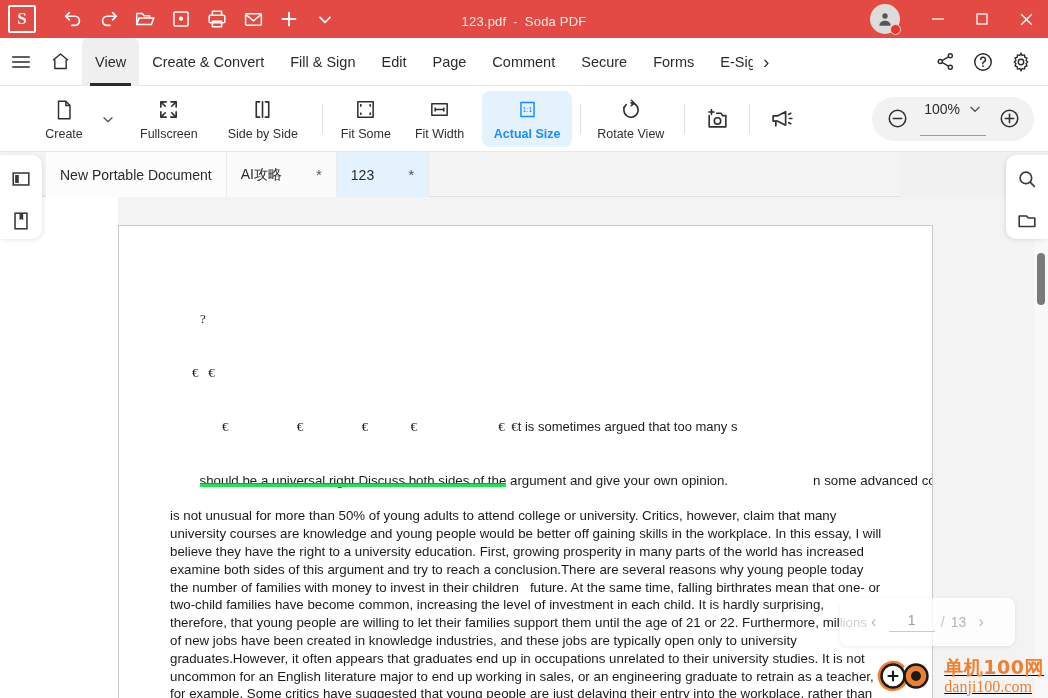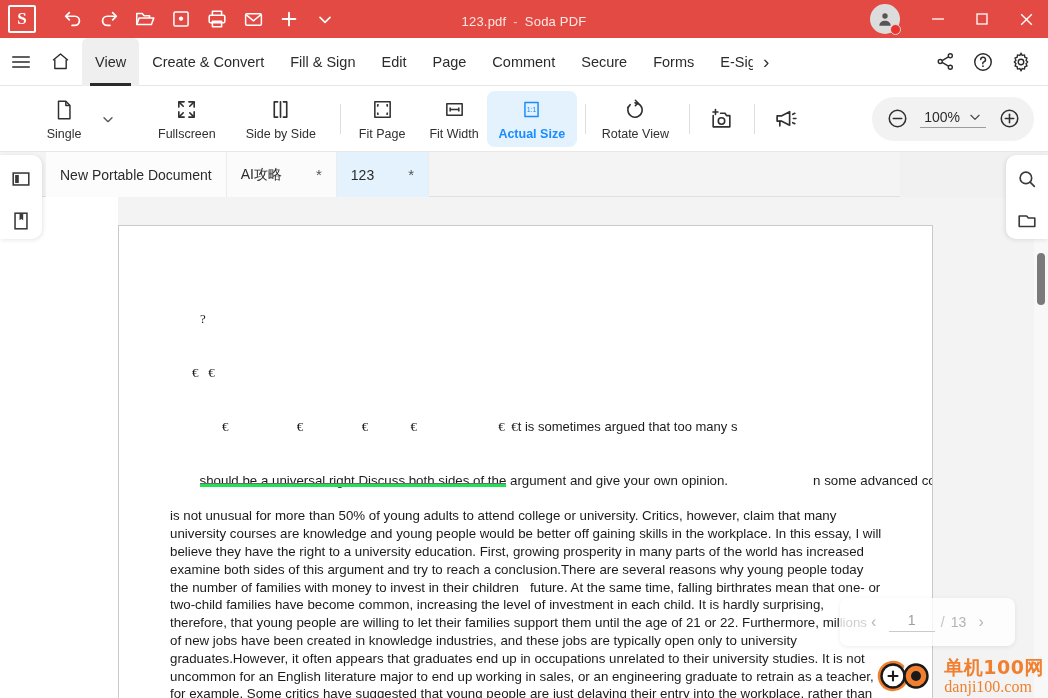--- a/index.html
+++ b/index.html
@@ -116,21 +116,21 @@
   .vsep { width: 1px; height: 30px; background: #dedede; margin: 0 6px; }
   .caret-btn { width: 28px; height: 40px; display:flex; align-items:center; justify-content:center;}
   .zoomgroup {
     margin-left: auto; margin-right: 14px;
     display: flex; align-items: center; gap: 2px;
     background: #f2f2f2; border-radius: 22px; height: 44px; padding: 0 8px;
   }
   .zg-btn { width: 34px; height: 34px; display:flex; align-items:center; justify-content:center; }
   .zoomval {
     display: flex; align-items: center; gap: 8px;
-    border-bottom: 1px solid #9c9c9c; padding: 0 4px 2px 4px; margin: 0 4px;
+    border-bottom: 1px solid #9c9c9c; padding: 0 4px 18px 4px; margin: 0 4px;
   }
   .zoomval span { font-size: 14px; color: #2b2b2b; }
 
   
   .tabstrip {
     position: absolute; top: 152px; left: 0;
     width: 900px; height: 45px;
     background: #f4f4f4; display: flex; align-items: stretch;
     border-bottom: 1px solid #e0e0e0;
     text-align: center;
@@ -214,21 +214,21 @@
     border-bottom: 1px solid #cacaca; padding-bottom: 3px;
   }
   .pagenav .sep { color: #c4c4c4; font-size: 14px; margin: 0 6px;}
   .pagenav .tot { color: #b3b3b3; font-size: 14px; }
 
   
   .watermark {
     position: absolute; right: 4px; bottom: 2px;
     display: flex; align-items: center; gap: 4px;
   }
-  .wm-text { display: flex; flex-direction: column; line-height: 1; }
+  .wm-text { display: flex; flex-direction: column; line-height: 1; text-decoration: underline; }
   .wm-cn {
     font-family: "DejaVu Sans", sans-serif; font-size: 19px;
     color: #f08030; font-weight: bold; letter-spacing: .5px;
   }
   .wm-en { font-family: "Liberation Serif", serif; font-size: 16px; color: #f08030; margin-top: 2px;}
 </style>
 </head>
 <body>
 
 <div class="titlebar">
@@ -375,29 +375,29 @@
 
 <div class="toolbar">
   <div style="width:34px"></div>
   <div class="tool">
     <span class="ic">
       <svg width="22" height="24" viewBox="0 0 24 24" fill="none" stroke="#303030" stroke-width="1.6" stroke-linejoin="round">
         <path d="M6 2.5h8l4.5 4.5v14.5H6z"></path>
           <path d="M14 2.5V7h4.5"></path>
       </svg>
     </span>
-    <span class="lb">Single</span>
+    <span class="lb">Create</span>
   </div>
   <div class="caret-btn">
     <svg width="16" height="16" viewBox="0 0 24 24" fill="none" stroke="#555" stroke-width="2" stroke-linecap="round" stroke-linejoin="round">
         <polyline points="6,10 12,16 18,10"></polyline>
       </svg>
   </div>
 
-  <div class="tool" style="margin-left:28px">
+  <div class="tool" style="margin-left:10px">
     <span class="ic">
       <svg width="23" height="23" viewBox="0 0 24 24" fill="none" stroke="#303030" stroke-width="1.7" stroke-linecap="round" stroke-linejoin="round">
         <polyline points="9.5,4 4,4 4,9.5"></polyline>
           <polyline points="14.5,4 20,4 20,9.5"></polyline>
         <polyline points="9.5,20 4,20 4,14.5"></polyline>
           <polyline points="14.5,20 20,20 20,14.5"></polyline>
         <line x1="4.6" y1="4.6" x2="8.6" y2="8.6"></line>
           <line x1="19.4" y1="4.6" x2="15.4" y2="8.6"></line>
         <line x1="4.6" y1="19.4" x2="8.6" y2="15.4"></line>
           <line x1="19.4" y1="19.4" x2="15.4" y2="15.4"></line>
@@ -422,36 +422,36 @@
   <div class="tool">
     <span class="ic">
       <svg width="23" height="23" viewBox="0 0 24 24" fill="none" stroke="#303030" stroke-width="1.6" stroke-linejoin="round">
         <rect x="4" y="4" width="16" height="16"></rect>
         <polyline points="8,7 7,7 7,9"></polyline>
           <polyline points="16,7 17,7 17,9"></polyline>
         <polyline points="8,17 7,17 7,15"></polyline>
           <polyline points="16,17 17,17 17,15"></polyline>
       </svg>
     </span>
-    <span class="lb">Fit Page</span>
+    <span class="lb">Fit Some</span>
   </div>
 
   <div class="tool" style="margin-left:8px">
     <span class="ic">
       <svg width="23" height="23" viewBox="0 0 24 24" fill="none" stroke="#303030" stroke-width="1.6" stroke-linejoin="round">
         <rect x="4" y="6" width="16" height="12"></rect>
         <line x1="7.5" y1="12" x2="16.5" y2="12"></line>
         <line x1="7.5" y1="9.8" x2="7.5" y2="14.2"></line>
           <line x1="16.5" y1="9.8" x2="16.5" y2="14.2"></line>
       </svg>
     </span>
     <span class="lb">Fit Width</span>
   </div>
 
-  <div class="tool active" style="min-width:90px">
+  <div class="tool active" style="margin-left:10px;min-width:90px">
     <span class="ic">
       <svg width="21" height="21" viewBox="0 0 24 24" fill="none" stroke="#1a8cff" stroke-width="1.7" stroke-linejoin="round">
         <rect x="4.5" y="4" width="15" height="16"></rect>
         <text x="12" y="15.4" font-size="8" fill="#1a8cff" stroke="none" text-anchor="middle" font-family="Liberation Sans, sans-serif">1:1</text>
       </svg>
     </span>
     <span class="lb">Actual Size</span>
   </div>
 
   <div class="vsep" style="margin-left:8px;margin-right:8px;"></div>

